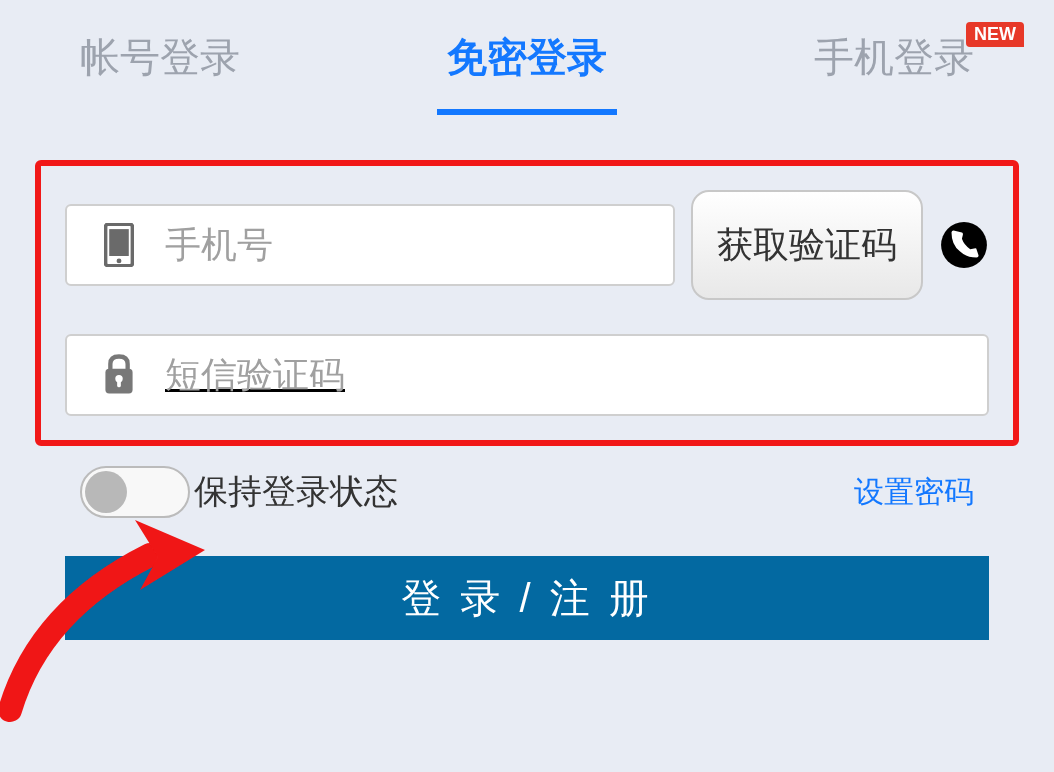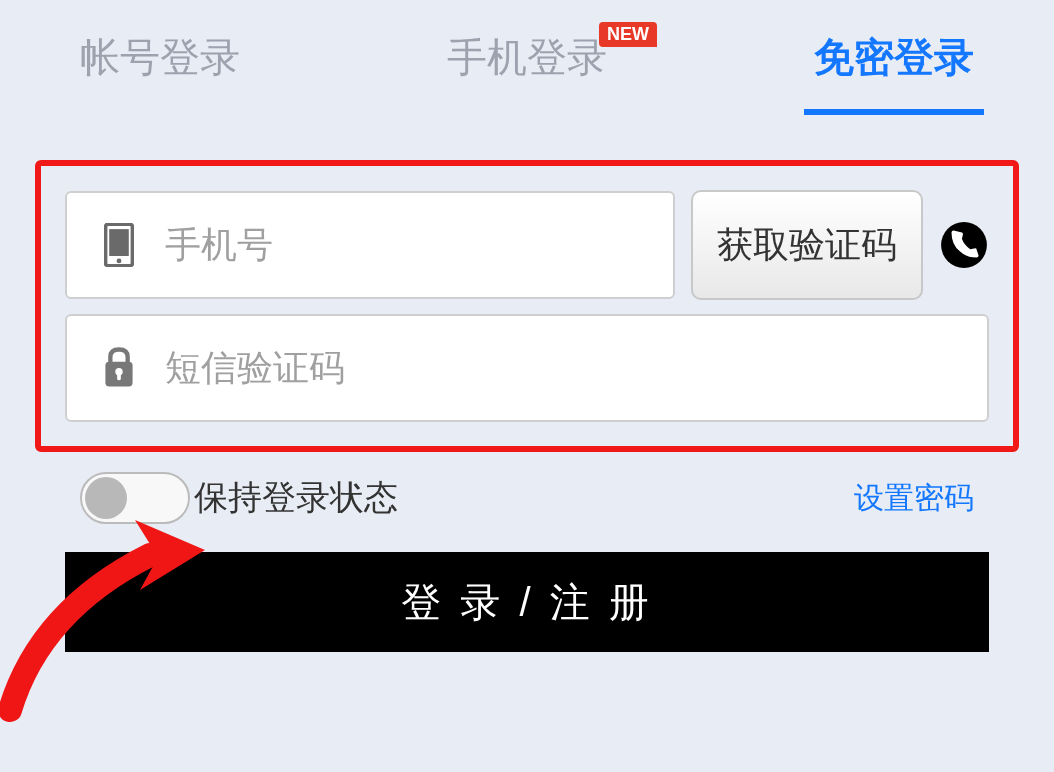--- a/index.html
+++ b/index.html
@@ -65,29 +65,30 @@
       border-radius: 6px;
       padding: 24px;
       margin: 0 -15px 20px -15px;
     }
     .input-row {
       display: flex;
       align-items: center;
       gap: 16px;
     }
     .input-row-full {
-      margin-top: 14px;
+      margin-top: 34px;
+      text-decoration: underline;
     }
     .input-box {
       display: flex;
       align-items: center;
       background: #fff;
       border: 2px solid #cfcfcf;
       border-radius: 6px;
-      height: 108px;
+      height: 82px;
       padding: 0 30px;
       flex: 1;
     }
     .input-box .icon {
       width: 44px;
       height: 48px;
       margin-right: 24px;
       display: flex;
       align-items: center;
       justify-content: center;
@@ -101,21 +102,21 @@
       background: transparent;
     }
     .input-box input::placeholder {
       color: #a0a0a0;
     }
     .get-code-btn {
       height: 110px;
       padding: 0 24px;
       background: linear-gradient(to bottom, #ffffff, #e8e8e8);
       border: 2px solid #c8c8c8;
-      border-radius: 10px;
+      border-radius: 18px;
       font-size: 36px;
       color: #333;
       cursor: pointer;
       white-space: nowrap;
     }
     .phone-icon-alt {
       width: 50px;
       height: 50px;
       display: flex;
       align-items: center;
@@ -158,46 +159,46 @@
       color: #333;
     }
     .set-password {
       font-size: 30px;
       color: #1378ff;
       cursor: pointer;
     }
     .submit-btn {
       display: block;
       width: calc(100% - 30px);
-      margin: 28px 15px 0 15px;
-      height: 100px;
-      background: #000000;
+      margin: 38px 15px 0 15px;
+      height: 84px;
+      background: #0369a1;
       border: none;
       color: #fff;
       font-size: 40px;
       cursor: pointer;
       letter-spacing: 4px;
     }
     .arrow-overlay {
       position: absolute;
       pointer-events: none;
       z-index: 100;
     }
   </style>
 </head>
 <body>
 
 <div class="container">
   <div class="tabs">
     <div class="tab">帐号登录</div>
+    <div class="tab active">免密登录</div>
     <div class="tab" style="position:relative;">
       <span>手机登录</span>
       <span class="new-badge">NEW</span>
     </div>
-    <div class="tab active">免密登录</div>
   </div>
 
   <div class="form-area">
     <div class="input-row">
       <div class="input-box">
         <span class="icon">
           <svg viewBox="0 0 24 36" width="30" height="44">
             <rect x="1" y="1" width="22" height="34" rx="2" fill="none" stroke="#6a6a6a" stroke-width="3"></rect>
             <rect x="4" y="5" width="16" height="22" fill="#6a6a6a"></rect>
             <circle cx="12" cy="31" r="2" fill="#6a6a6a"></circle>

